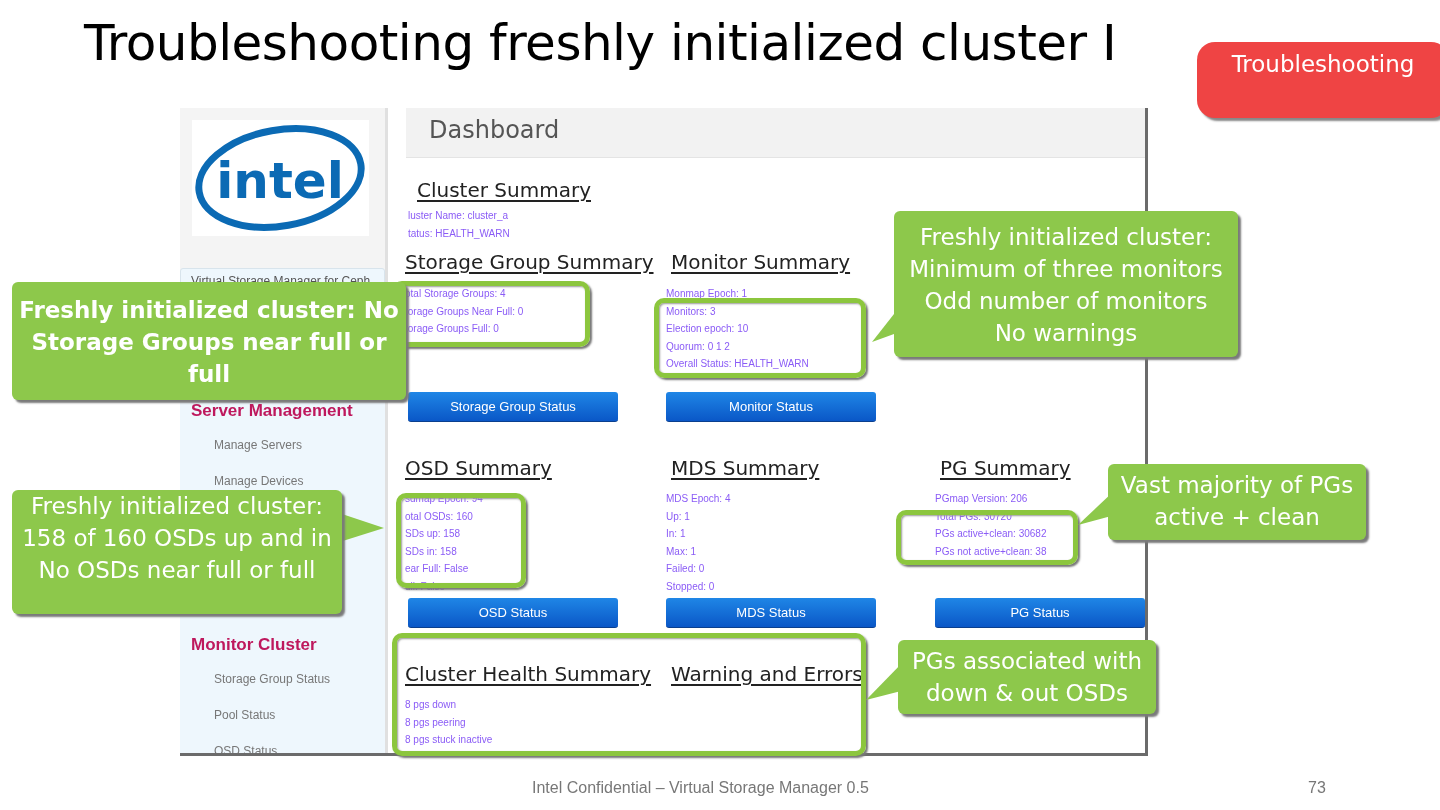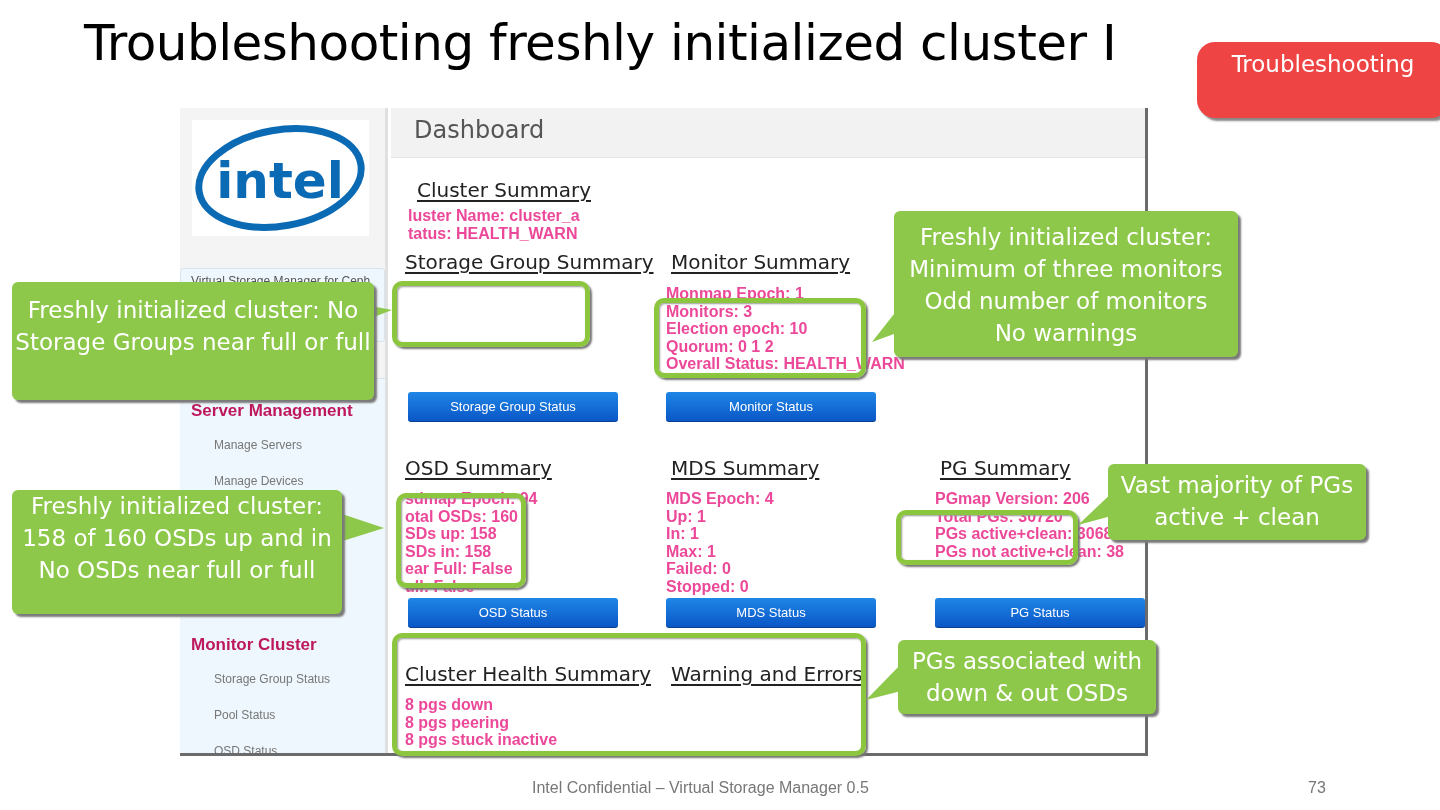--- a/index.html
+++ b/index.html
@@ -44,34 +44,34 @@
   }
   .nav-group {
     position: absolute; left: 11px; font-size: 17px; font-weight: bold; color: #be185d;
   }
   .nav-item {
     position: absolute; left: 26px; font-size: 12px; color: #777; margin-left: 8px;
   }
 
   .main { position: absolute; left: 210px; top: 0; right: 0; height: 100%; }
   .dash-header {
-    position: absolute; left: 1px; top: 0; right: 0; height: 50px;
+    position: absolute; left: 16px; top: 0; right: 0; height: 50px;
     background: #f2f2f2; border-bottom: 1px solid #e4e4e4;
   }
   .dash-title {
     position: absolute; left: 23px; top: 8px;
     font-family: "DejaVu Sans", sans-serif; font-size: 24px; color: #555;
   }
   .sec-title {
     position: absolute; font-family: "DejaVu Sans", sans-serif; font-size: 20px;
     color: #222; text-decoration: underline; white-space: nowrap;
     text-underline-offset: 3px;
   }
   .kv {
-    position: absolute; font-size: 16px; font-weight: bold; color: #ec4899;
+    position: absolute; font-size: 10px; font-weight: normal; color: #8b5cf6;
     line-height: 17.5px; white-space: nowrap;
   }
   .kv div { height: 17.5px; }
   .btn {
     position: absolute; height: 30px; width: 210px;
     background: linear-gradient(#1f86e6, #0a57c7); border-radius: 3px;
     color: #fff; font-size: 13px; text-align: center; line-height: 30px;
     border-bottom: 1px solid #0a3f8e;
   }
 
@@ -128,20 +128,25 @@
       <div class="dash-title">Dashboard</div>
     </div>
 
     <div class="sec-title" style="left:27px; top:70px">Cluster Summary</div>
     <div class="kv" style="left:18px; top:99px">
       <div>luster Name: cluster_a</div>
       <div>tatus: HEALTH_WARN</div>
     </div>
 
     <div class="sec-title" style="left:15px; top:142px">Storage Group Summary</div>
+    <div class="kv" style="left:15px; top:177px">
+      <div>otal Storage Groups: 4</div>
+      <div>torage Groups Near Full: 0</div>
+      <div>torage Groups Full: 0</div>
+    </div>
     <div class="btn" style="left:18px; top:284px">Storage Group Status</div>
 
     <div class="sec-title" style="left:281px; top:142px">Monitor Summary</div>
     <div class="kv" style="left:276px; top:177px">
       <div>Monmap Epoch: 1</div>
       <div>Monitors: 3</div>
       <div>Election epoch: 10</div>
       <div>Quorum: 0 1 2</div>
       <div>Overall Status: HEALTH_WARN</div>
     </div>
@@ -195,21 +200,21 @@
 <div class="ring" style="left:392px; top:633px; width:474px; height:123px;"></div>
 
 <svg class="callout-tail" style="left:0; top:0;" width="1440" height="810">
   <polygon points="340,300 392,310 340,330" fill="#8dc84b"></polygon>
   <polygon points="905,300 872,342 905,330" fill="#8dc84b"></polygon>
   <polygon points="330,510 384,528 330,545" fill="#8dc84b"></polygon>
   <polygon points="1115,490 1078,525 1115,515" fill="#8dc84b"></polygon>
   <polygon points="905,660 866,700 905,690" fill="#8dc84b"></polygon>
 </svg>
 
-<div class="callout" style="left:12px; top:282px; width:362px; height:118px; padding-top:12px;">Freshly initialized cluster: No Storage Groups near full or full</div>
+<div class="callout" style="left:12px; top:282px; width:394px; height:118px; padding-top:12px;font-weight:bold;">Freshly initialized cluster: No Storage Groups near full or full</div>
 
 <div class="callout" style="left:894px; top:211px; width:344px; height:146px; padding-top:10px;">
   <div>Freshly initialized cluster:</div>
   <div>Minimum of three monitors</div>
   <div>Odd number of monitors</div>
   <div>No warnings</div>
 </div>
 
 <div class="callout" style="left:12px; top:490px; width:330px; height:124px; padding-top:0;">
   <div>Freshly initialized cluster:</div>

